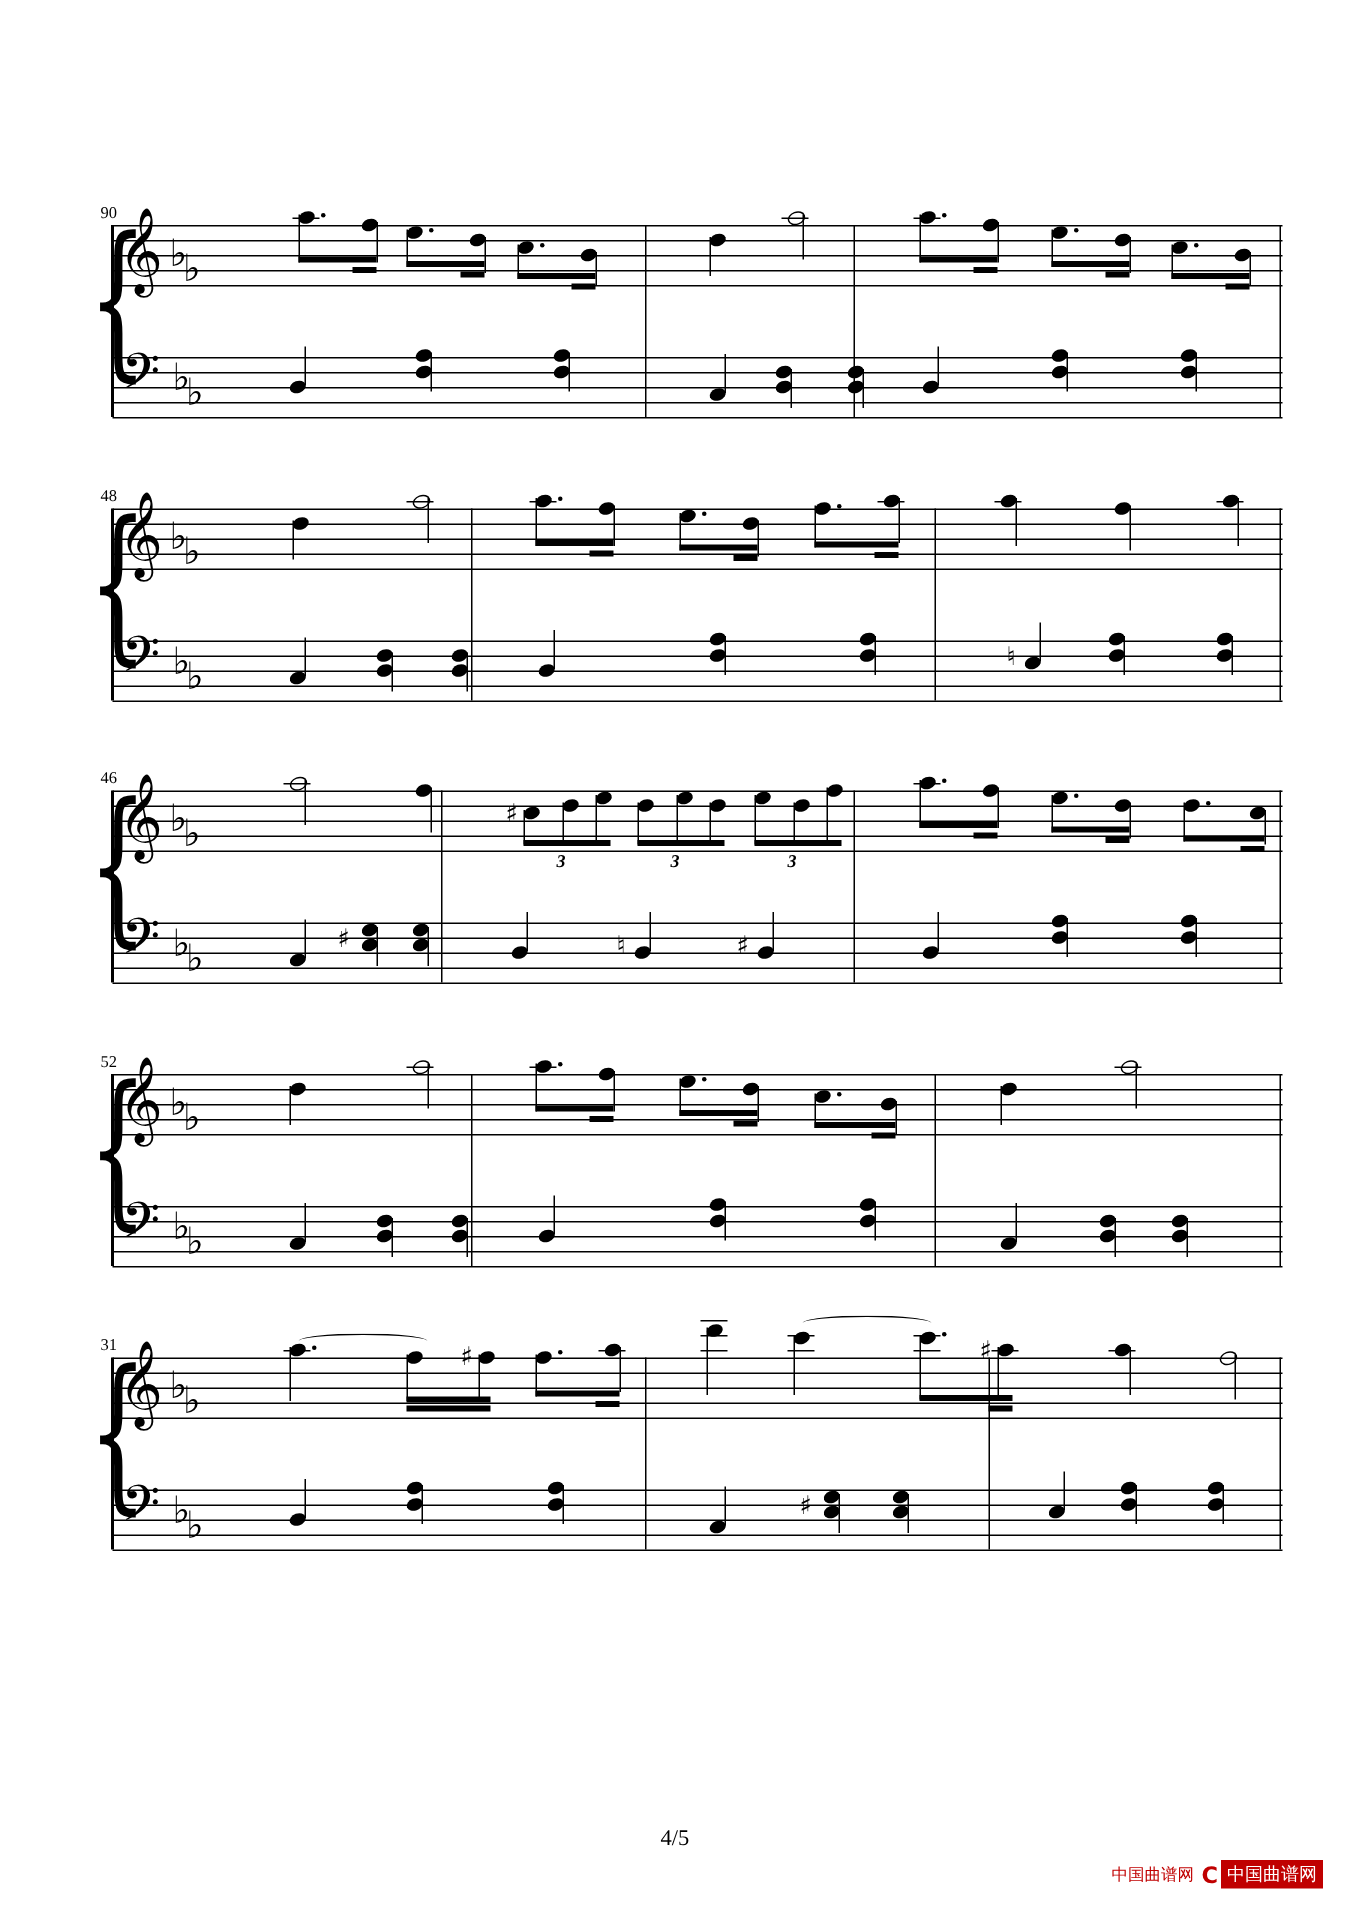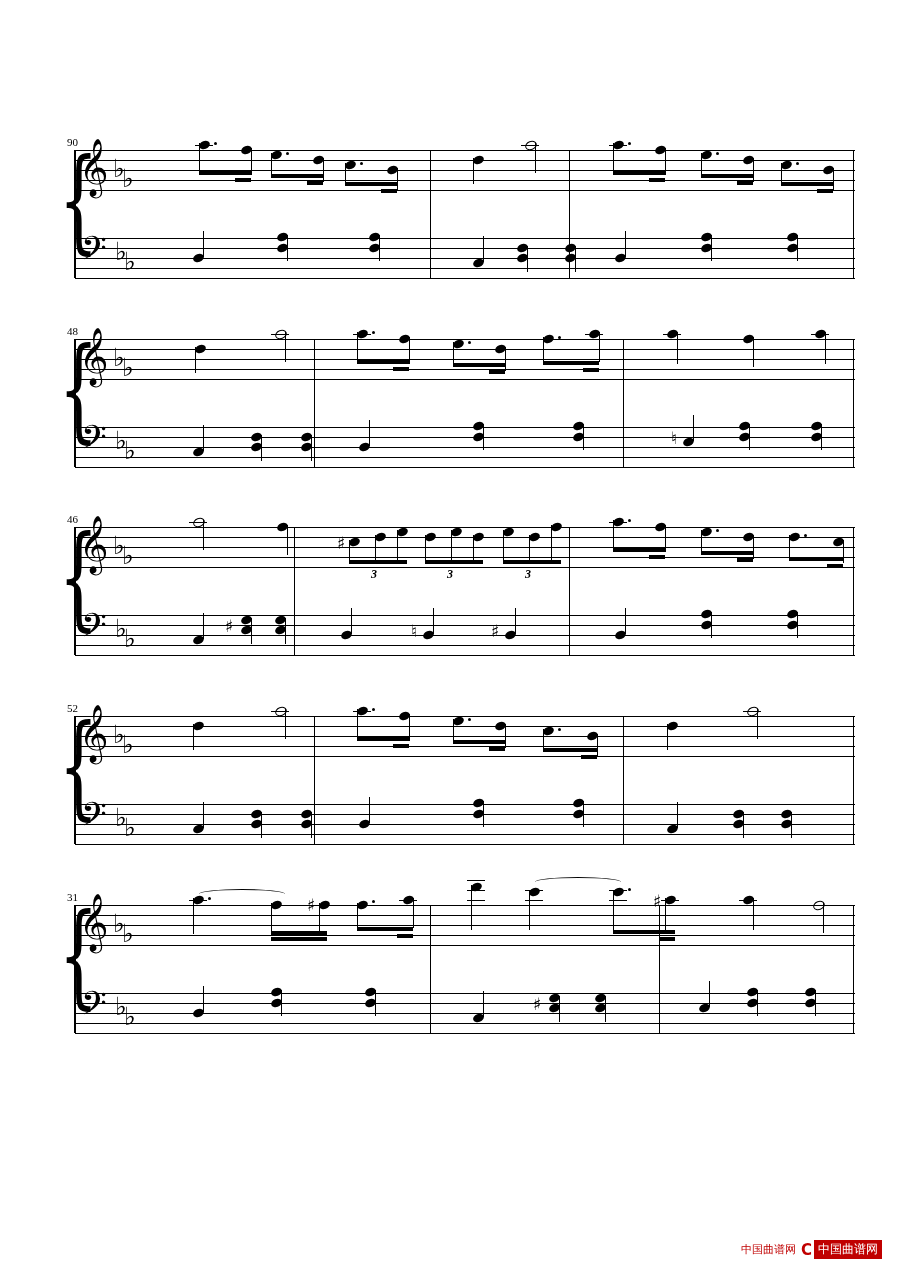--- a/index.html
+++ b/index.html
@@ -729,20 +729,21 @@
       <div class="nh" style="left:730px; top:-5px;"></div>
       <div class="nh" style="left:730px; top:6px;"></div>
       <div class="stem" style="left:740px; top:-3px; height:26px;"></div>
     </div>
 
     <div class="barline" style="left:385px; top:2px; height:128px;"></div>
     <div class="barline" style="left:614px; top:2px; height:128px;"></div>
     <div class="barline" style="left:808px; top:2px; height:128px;"></div>
   </div>
 
+  <div class="pagenum">4/5</div>
 
   <div class="footer">
     <span class="ftxt">中国曲谱网</span>
     <span class="logo">
       <span class="mark">C</span>
       <span class="site">中国曲谱网</span>
     </span>
   </div>
 
 </div>

